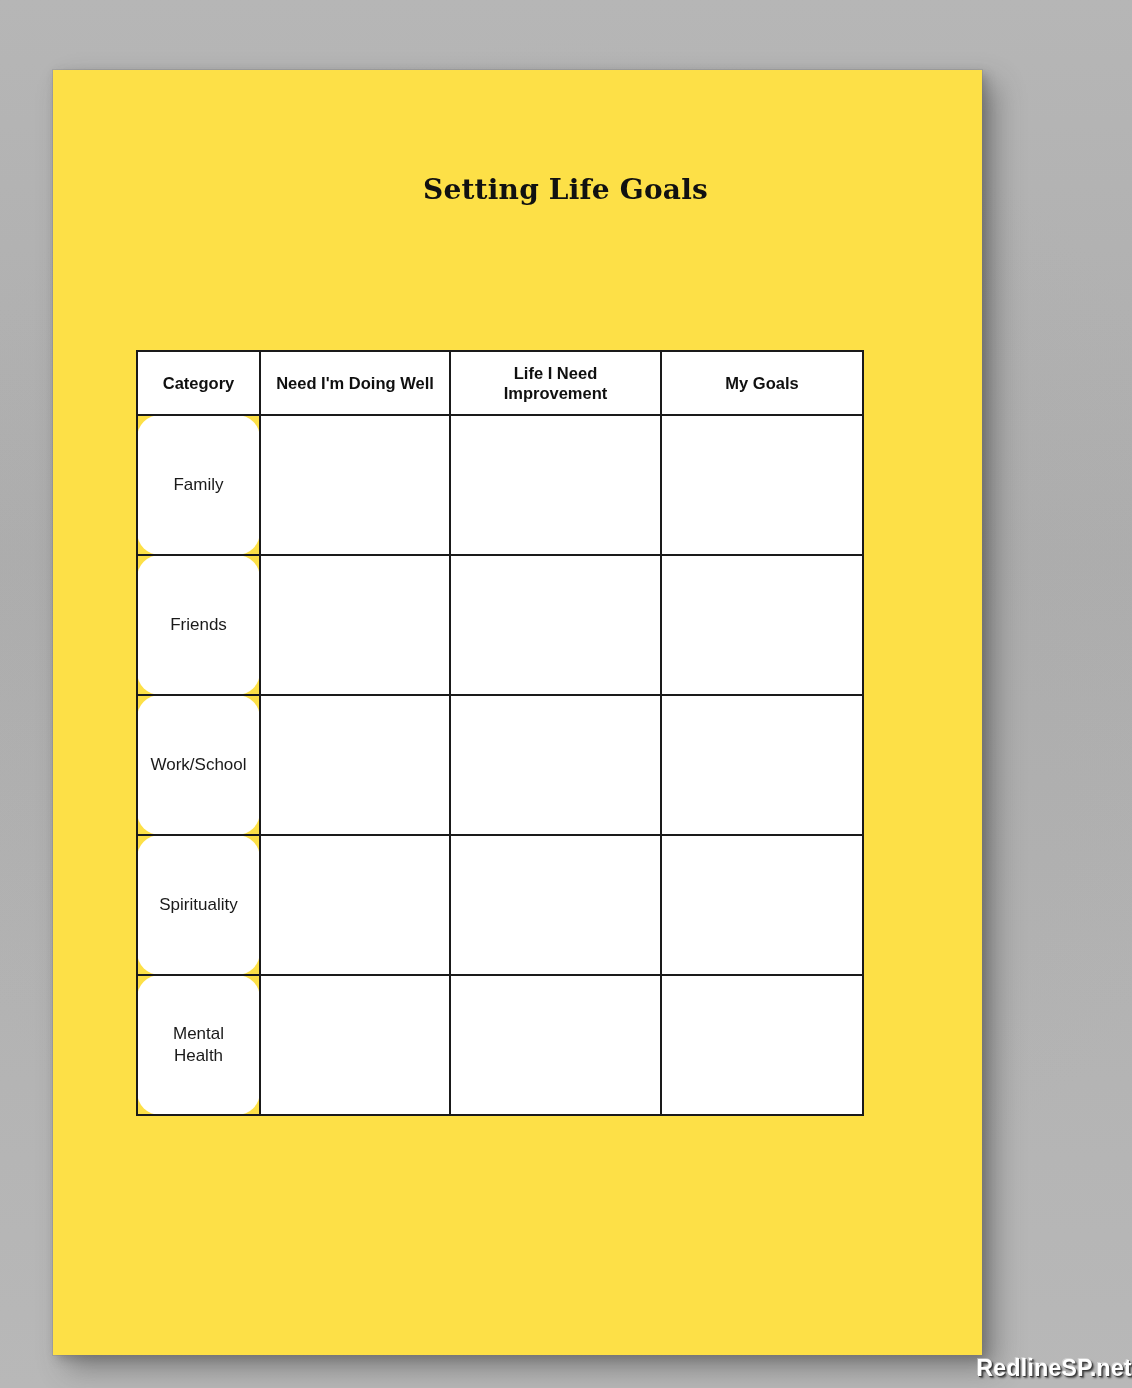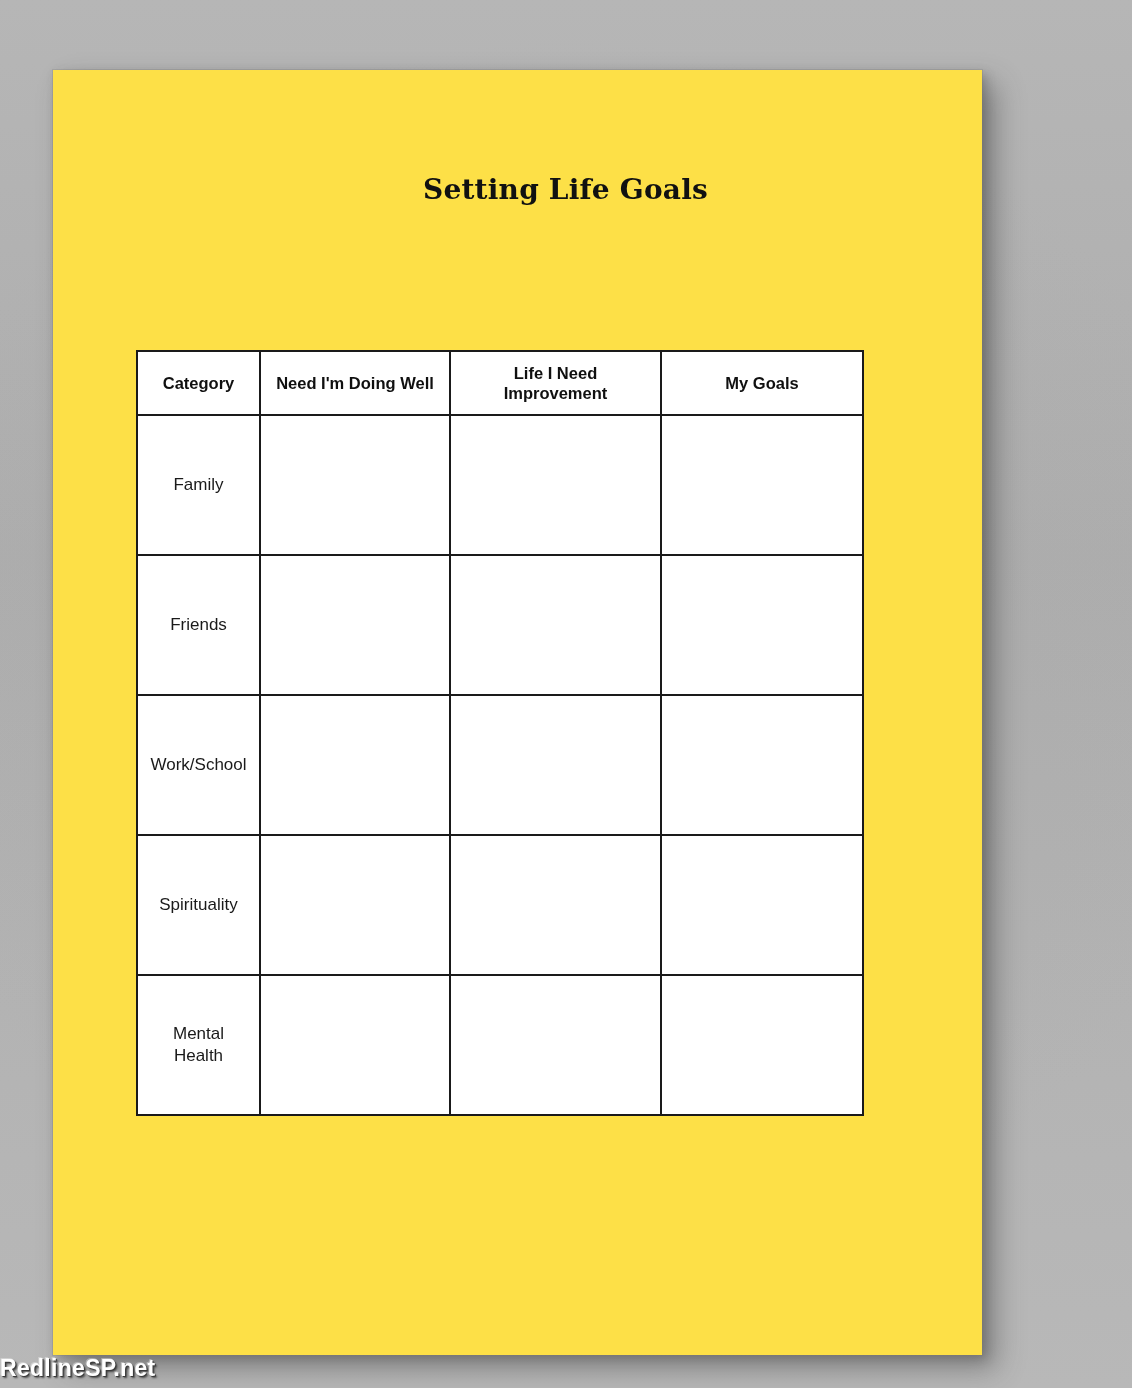--- a/index.html
+++ b/index.html
@@ -94,36 +94,37 @@
   #worksheet tbody td {
     height: 138px;
     vertical-align: middle;
   }
   td.cat-cell {
     text-align: center;
     font-size: 17px;
     font-weight: normal;
     color: #1a1a1a;
     line-height: 22px;
+    border-radius: 23px;
   }
   td.blank-cell { }
 
   
   col.c-category { width: 123px; }
   col.c-doingwell { width: 190px; }
   col.c-improve   { width: 211px; }
   col.c-goals     { width: 202px; }
 
   
   #watermark {
     position: absolute;
     left: 0;
     top: 1355px;
     width: 1132px;
-    text-align: left;
+    text-align: right;
     font-size: 23px;
     font-weight: bold;
     color: #ffffff;
     letter-spacing: 0.3px;
     text-shadow:
       1px 1px 0 #3a3a3a,
       2px 2px 2px rgba(40,40,40,0.75),
       -1px -1px 0 rgba(255,255,255,0.35);
     font-stretch: condensed;
   }

